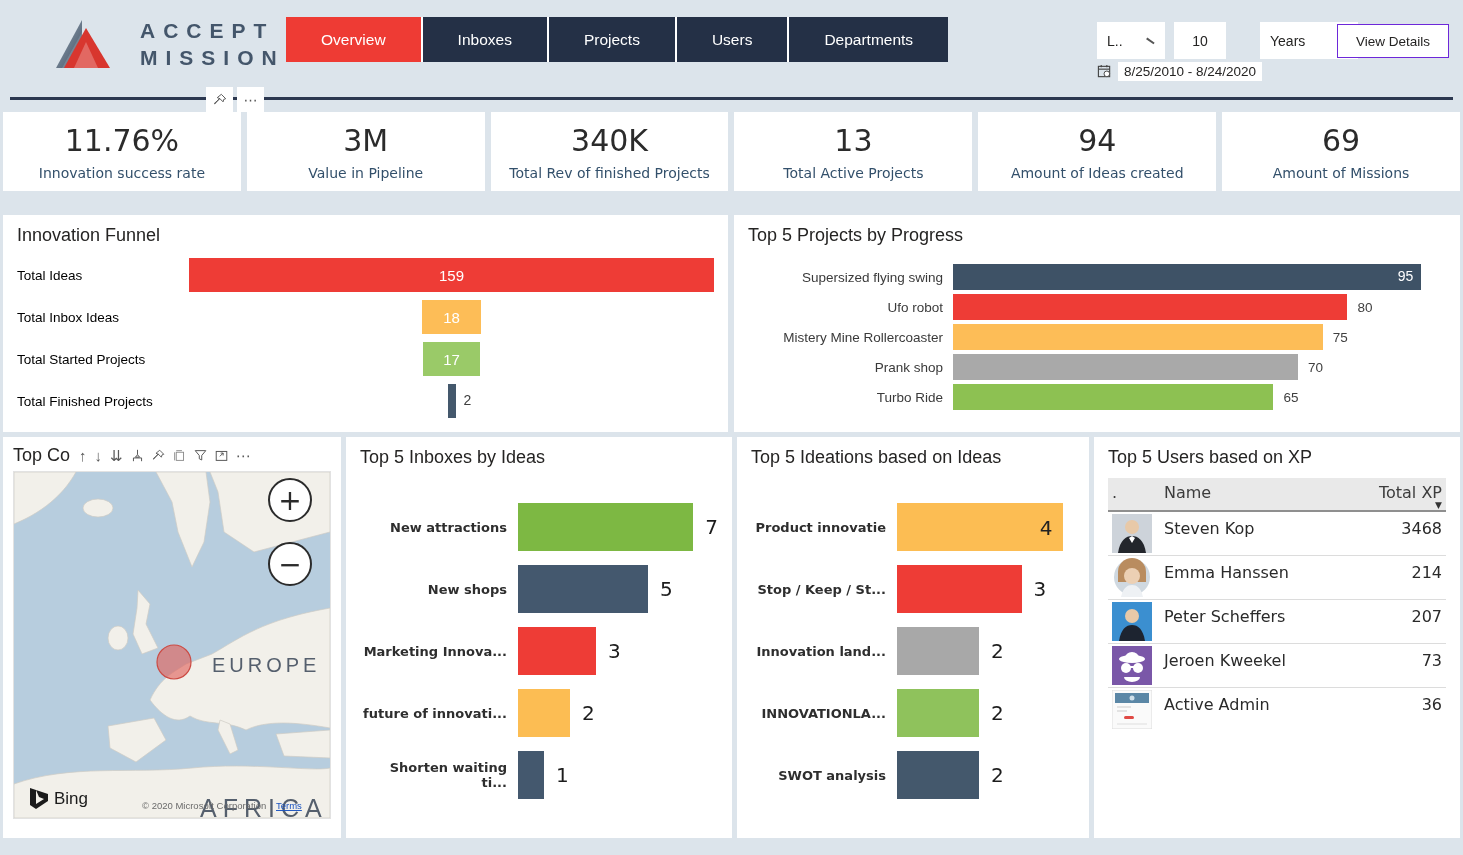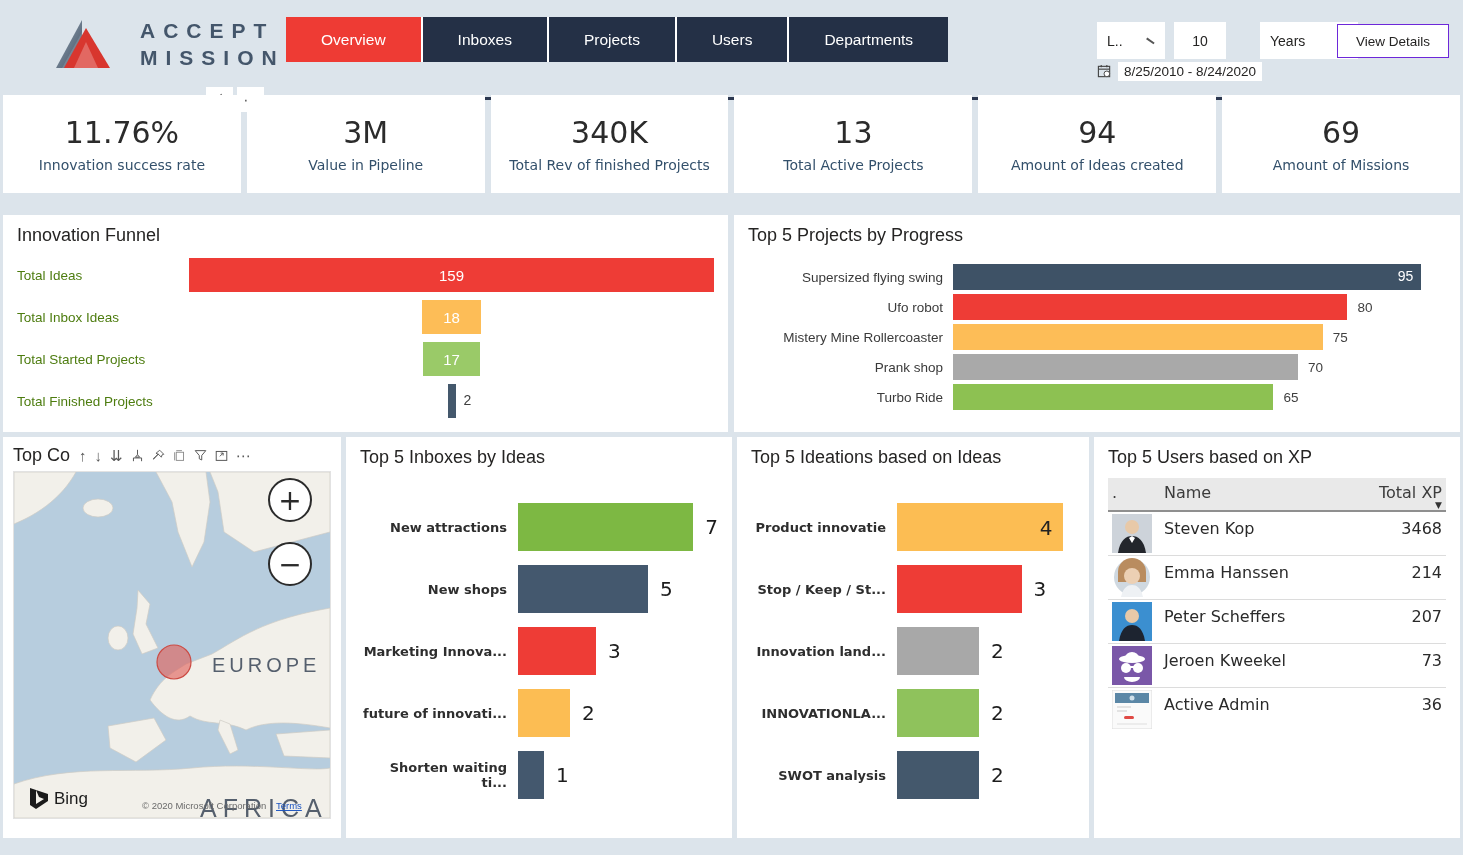--- a/index.html
+++ b/index.html
@@ -25,33 +25,33 @@
   .ctl-unit { width:98px; justify-content:space-between;margin-left:25px; }
   .chev { width:7px; height:7px; border-right:1.6px solid #555; border-bottom:1.6px solid #555; transform:rotate(45deg); margin-top:-4px; }
   .tick { width:9px; height:1.6px; background:#555; transform:rotate(35deg); }
   .view-details { position:absolute; right:14px; top:24px; background:#fff; border:1px solid #6d28d9; height:34px; padding:0 18px; font-size:13.5px; display:flex; align-items:center; cursor:pointer; }
   .date-row { position:absolute; left:1097px; top:62px; display:flex; align-items:center; gap:6px; }
   .date-chip { background:#fff; font-size:13.5px; padding:2px 6px; color:#252423; }
   .divider { position:absolute; top:97px; left:10px; right:10px; height:3px; background:#2c3850; }
   .hover-chips { position:absolute; top:87px; left:206px; display:flex; gap:4px; }
   .chip { width:27px; height:25px; background:#fff; display:flex; align-items:center; justify-content:center; color:#555; font-size:14px; cursor:pointer; }
   
-  .kpi-row { position:absolute; top:95px; left:3px; right:3px; height:98px; display:grid; grid-template-columns:repeat(6,1fr); gap:6px; }
+  .kpi-row { position:absolute; top:112px; left:3px; right:3px; height:79px; display:grid; grid-template-columns:repeat(6,1fr); gap:6px; }
   .kpi { background:#fff; display:flex; flex-direction:column; align-items:center; justify-content:center; gap:7px; }
   .kpi-value { font-family:"DejaVu Sans", sans-serif; font-size:30px; color:#2b2b2b; }
   .kpi-label { font-family:"DejaVu Sans", sans-serif; font-size:14px; color:#33506b; }
   
   .panel { background:#fff; padding:10px 14px; overflow:hidden; }
   .panel-title { font-size:18px; font-weight:normal; color:#252423; }
   .row-mid { position:absolute; top:215px; left:3px; right:3px; height:217px; display:grid; grid-template-columns:725px 1fr; gap:6px; }
   .row-bot { position:absolute; top:437px; left:3px; right:3px; height:401px; display:grid; grid-template-columns:338px 386px 352px 1fr; gap:5px; }
   
   .funnel-body { margin-top:8px; }
   .f-row { display:flex; align-items:center; height:42px; }
-  .f-label { width:172px; font-size:13.5px; color:#4d7c0f; }
+  .f-label { width:172px; font-size:13.5px; color:#000000; }
   .f-track { flex:1; height:34px; display:flex; justify-content:center; position:relative; }
   .f-bar { height:100%; display:flex; align-items:center; justify-content:center; color:#fff; font-size:15px; }
   .f-out { position:absolute; left:calc(50% + 12px); top:8px; color:#3f3f3f; font-size:14px; }
   
   .proj-body { margin-top:16px; }
   .p-row { display:flex; align-items:center; height:30px; }
   .p-label { width:205px; text-align:right; padding-right:10px; font-size:13.5px; color:#3a3a3a; }
   .p-track { flex:1; display:flex; align-items:center; }
   .p-bar { height:26px; position:relative; }
   .p-in { position:absolute; right:8px; top:4px; color:#fff; font-size:14px; }

